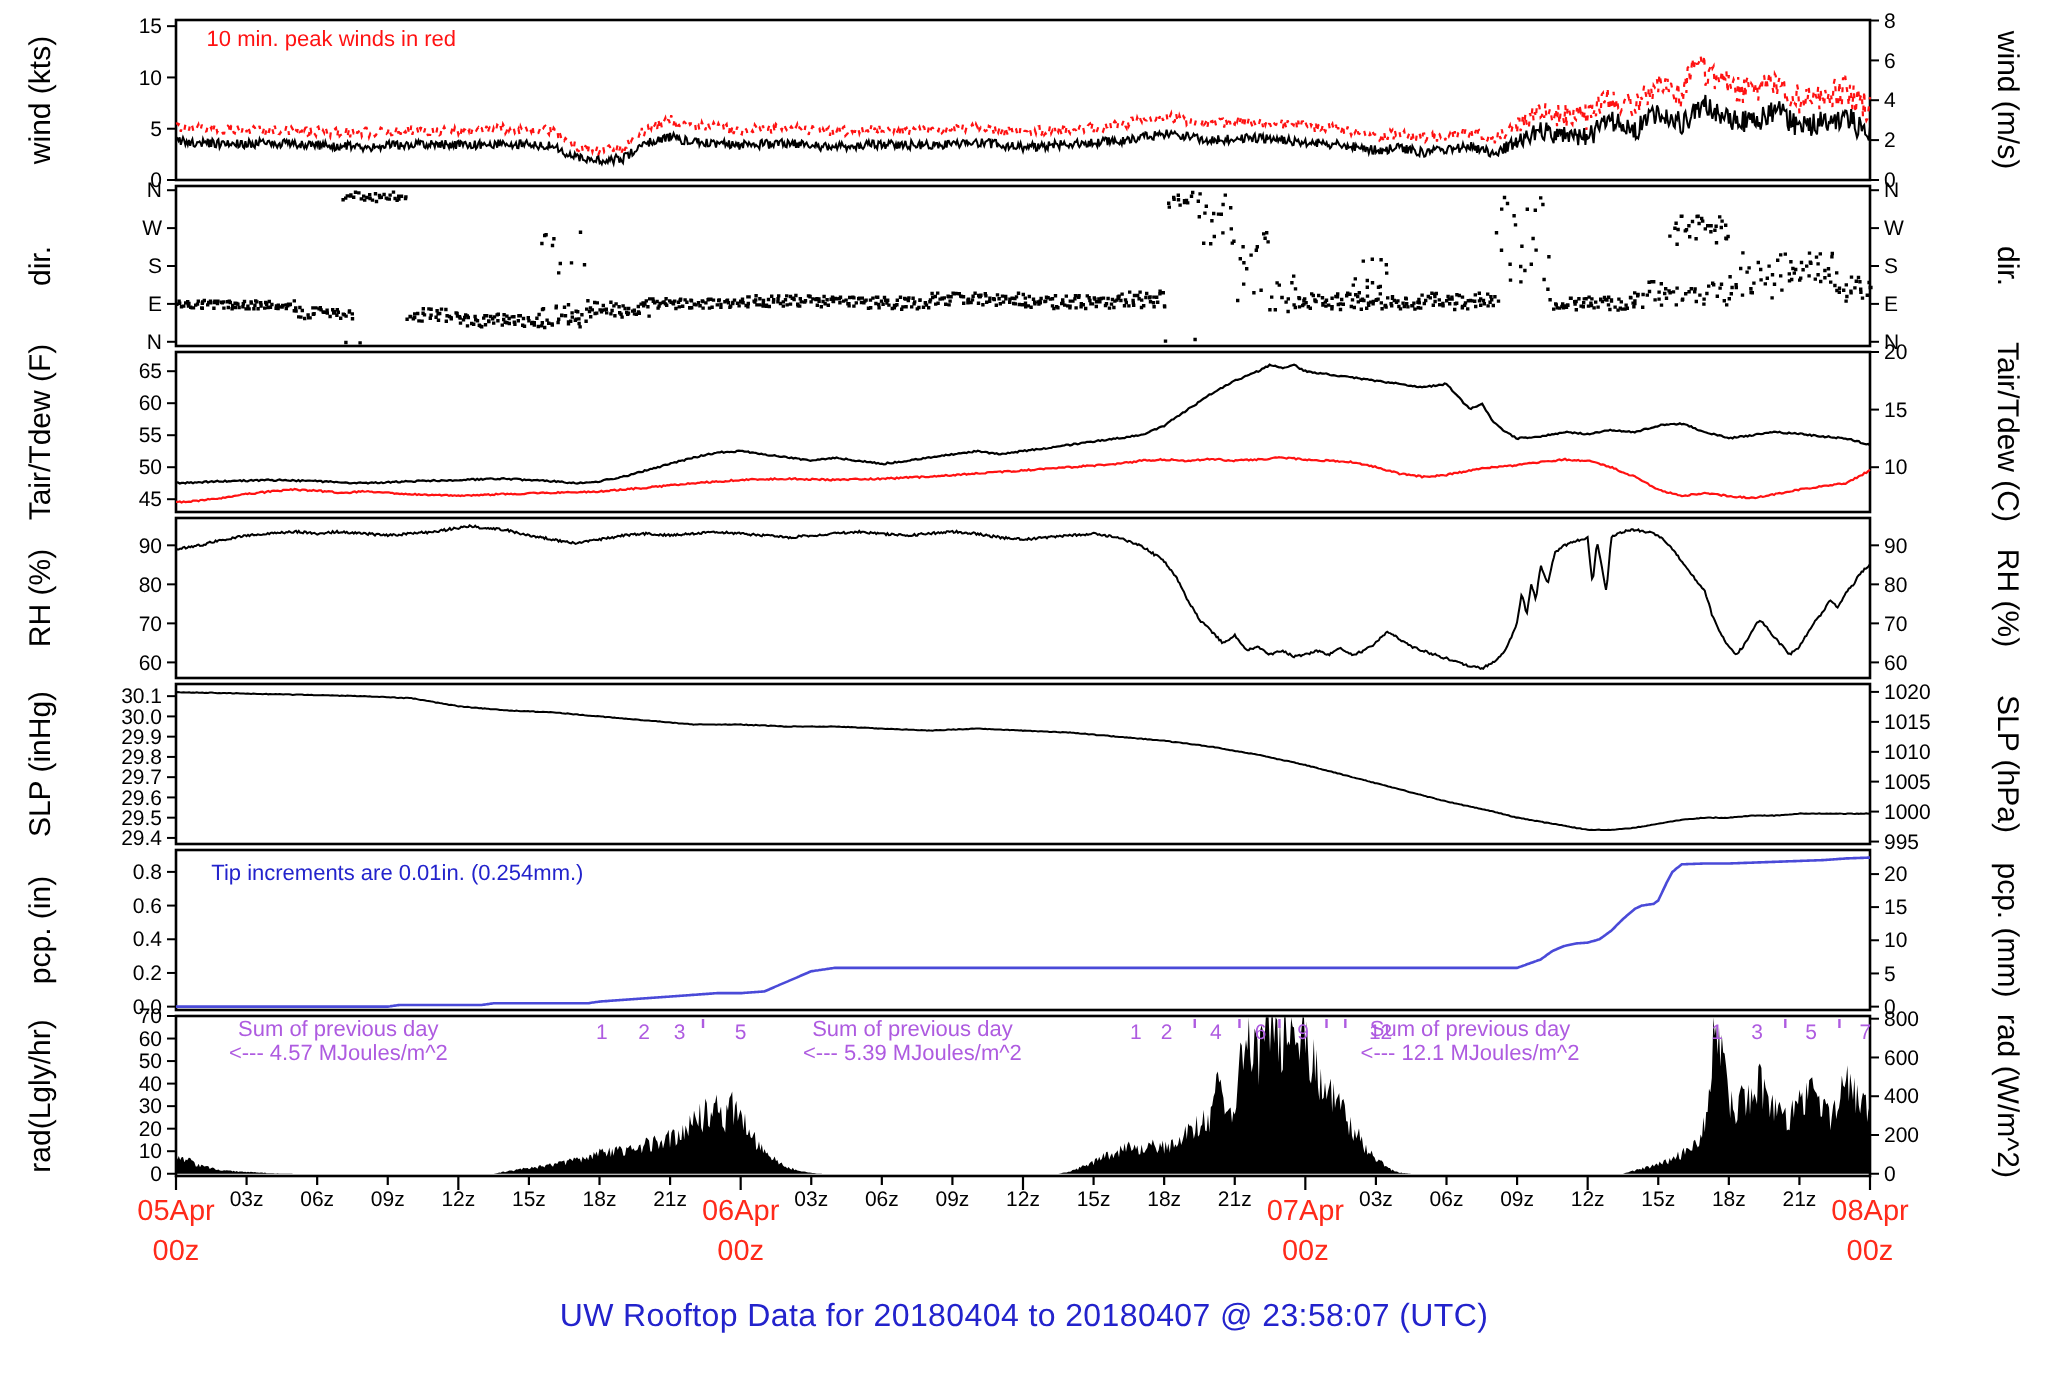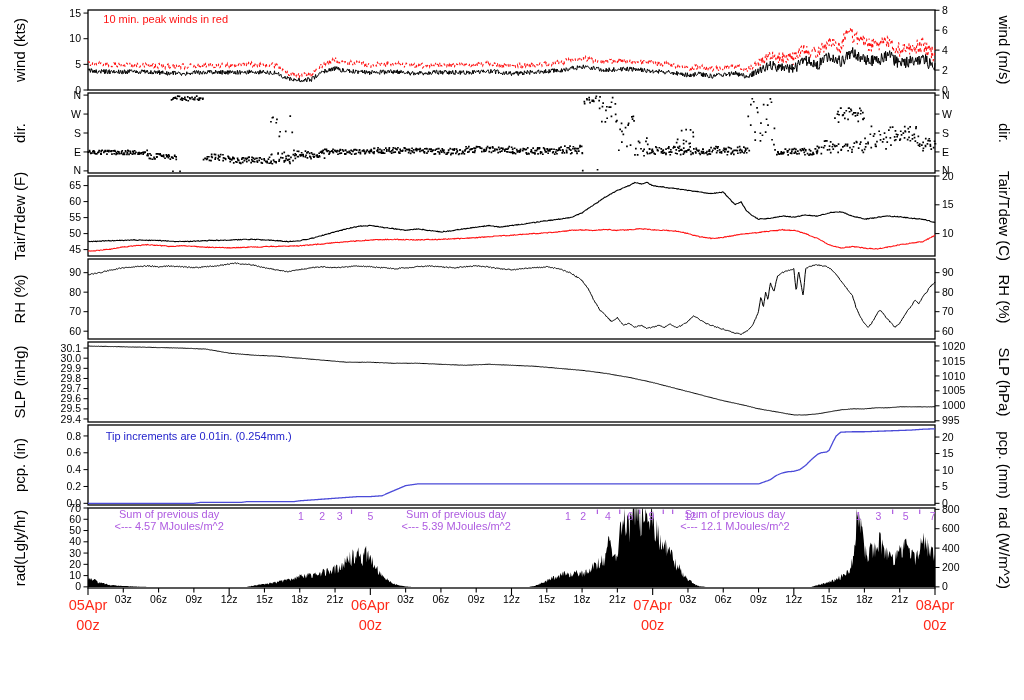--- a/index.html
+++ b/index.html
@@ -266,13 +266,14 @@
       <text x="899.7083333333334" y="603" font-size="10.5" text-anchor="middle" fill="#000">21z</text>
       <text x="88" y="610" font-size="14.5" text-anchor="middle" fill="#ff2a1a">05Apr</text>
       <text x="88" y="630" font-size="14.5" text-anchor="middle" fill="#ff2a1a">00z</text>
       <text x="370.3333333333333" y="610" font-size="14.5" text-anchor="middle" fill="#ff2a1a">06Apr</text>
       <text x="370.3333333333333" y="630" font-size="14.5" text-anchor="middle" fill="#ff2a1a">00z</text>
       <text x="652.6666666666666" y="610" font-size="14.5" text-anchor="middle" fill="#ff2a1a">07Apr</text>
       <text x="652.6666666666666" y="630" font-size="14.5" text-anchor="middle" fill="#ff2a1a">00z</text>
       <text x="935" y="610" font-size="14.5" text-anchor="middle" fill="#ff2a1a">08Apr</text>
       <text x="935" y="630" font-size="14.5" text-anchor="middle" fill="#ff2a1a">00z</text>
     </svg>
+  <div class="chart-title" style="color: rgb(35, 35, 204);">UW Rooftop Data for 20180404  to  20180407 @ 23:58:07  (UTC)</div>
 </div>
 
 </body></html>

